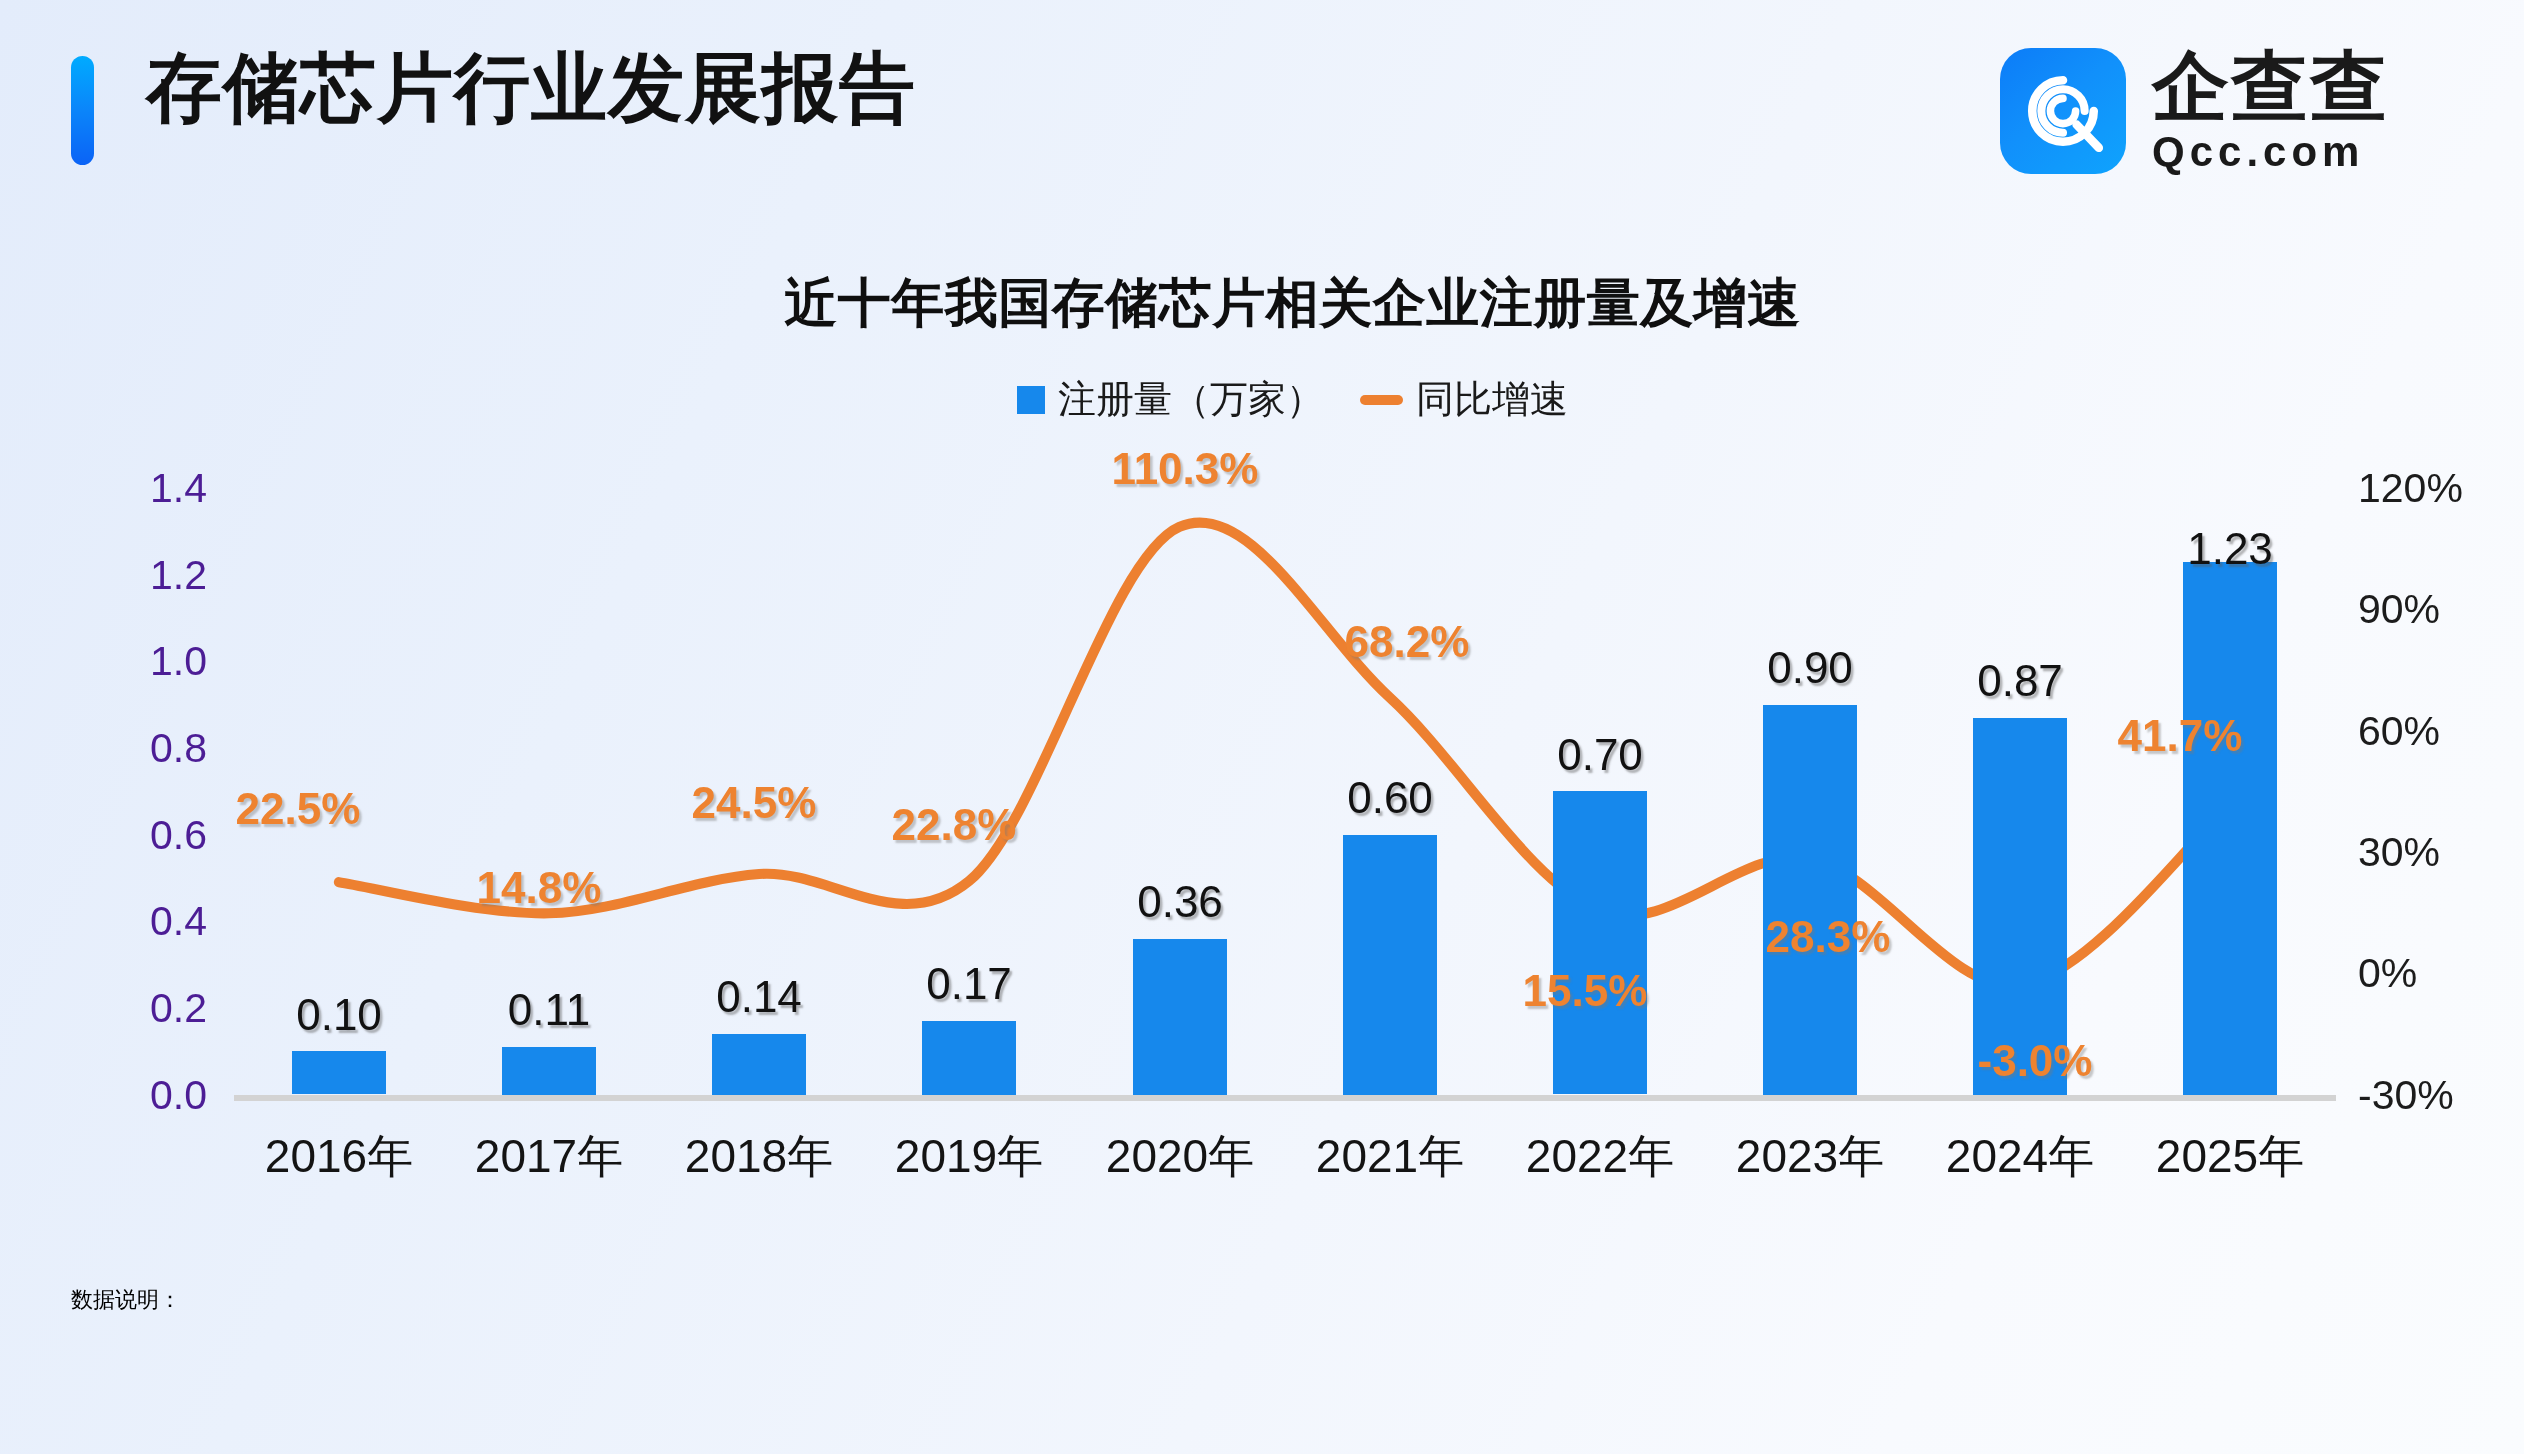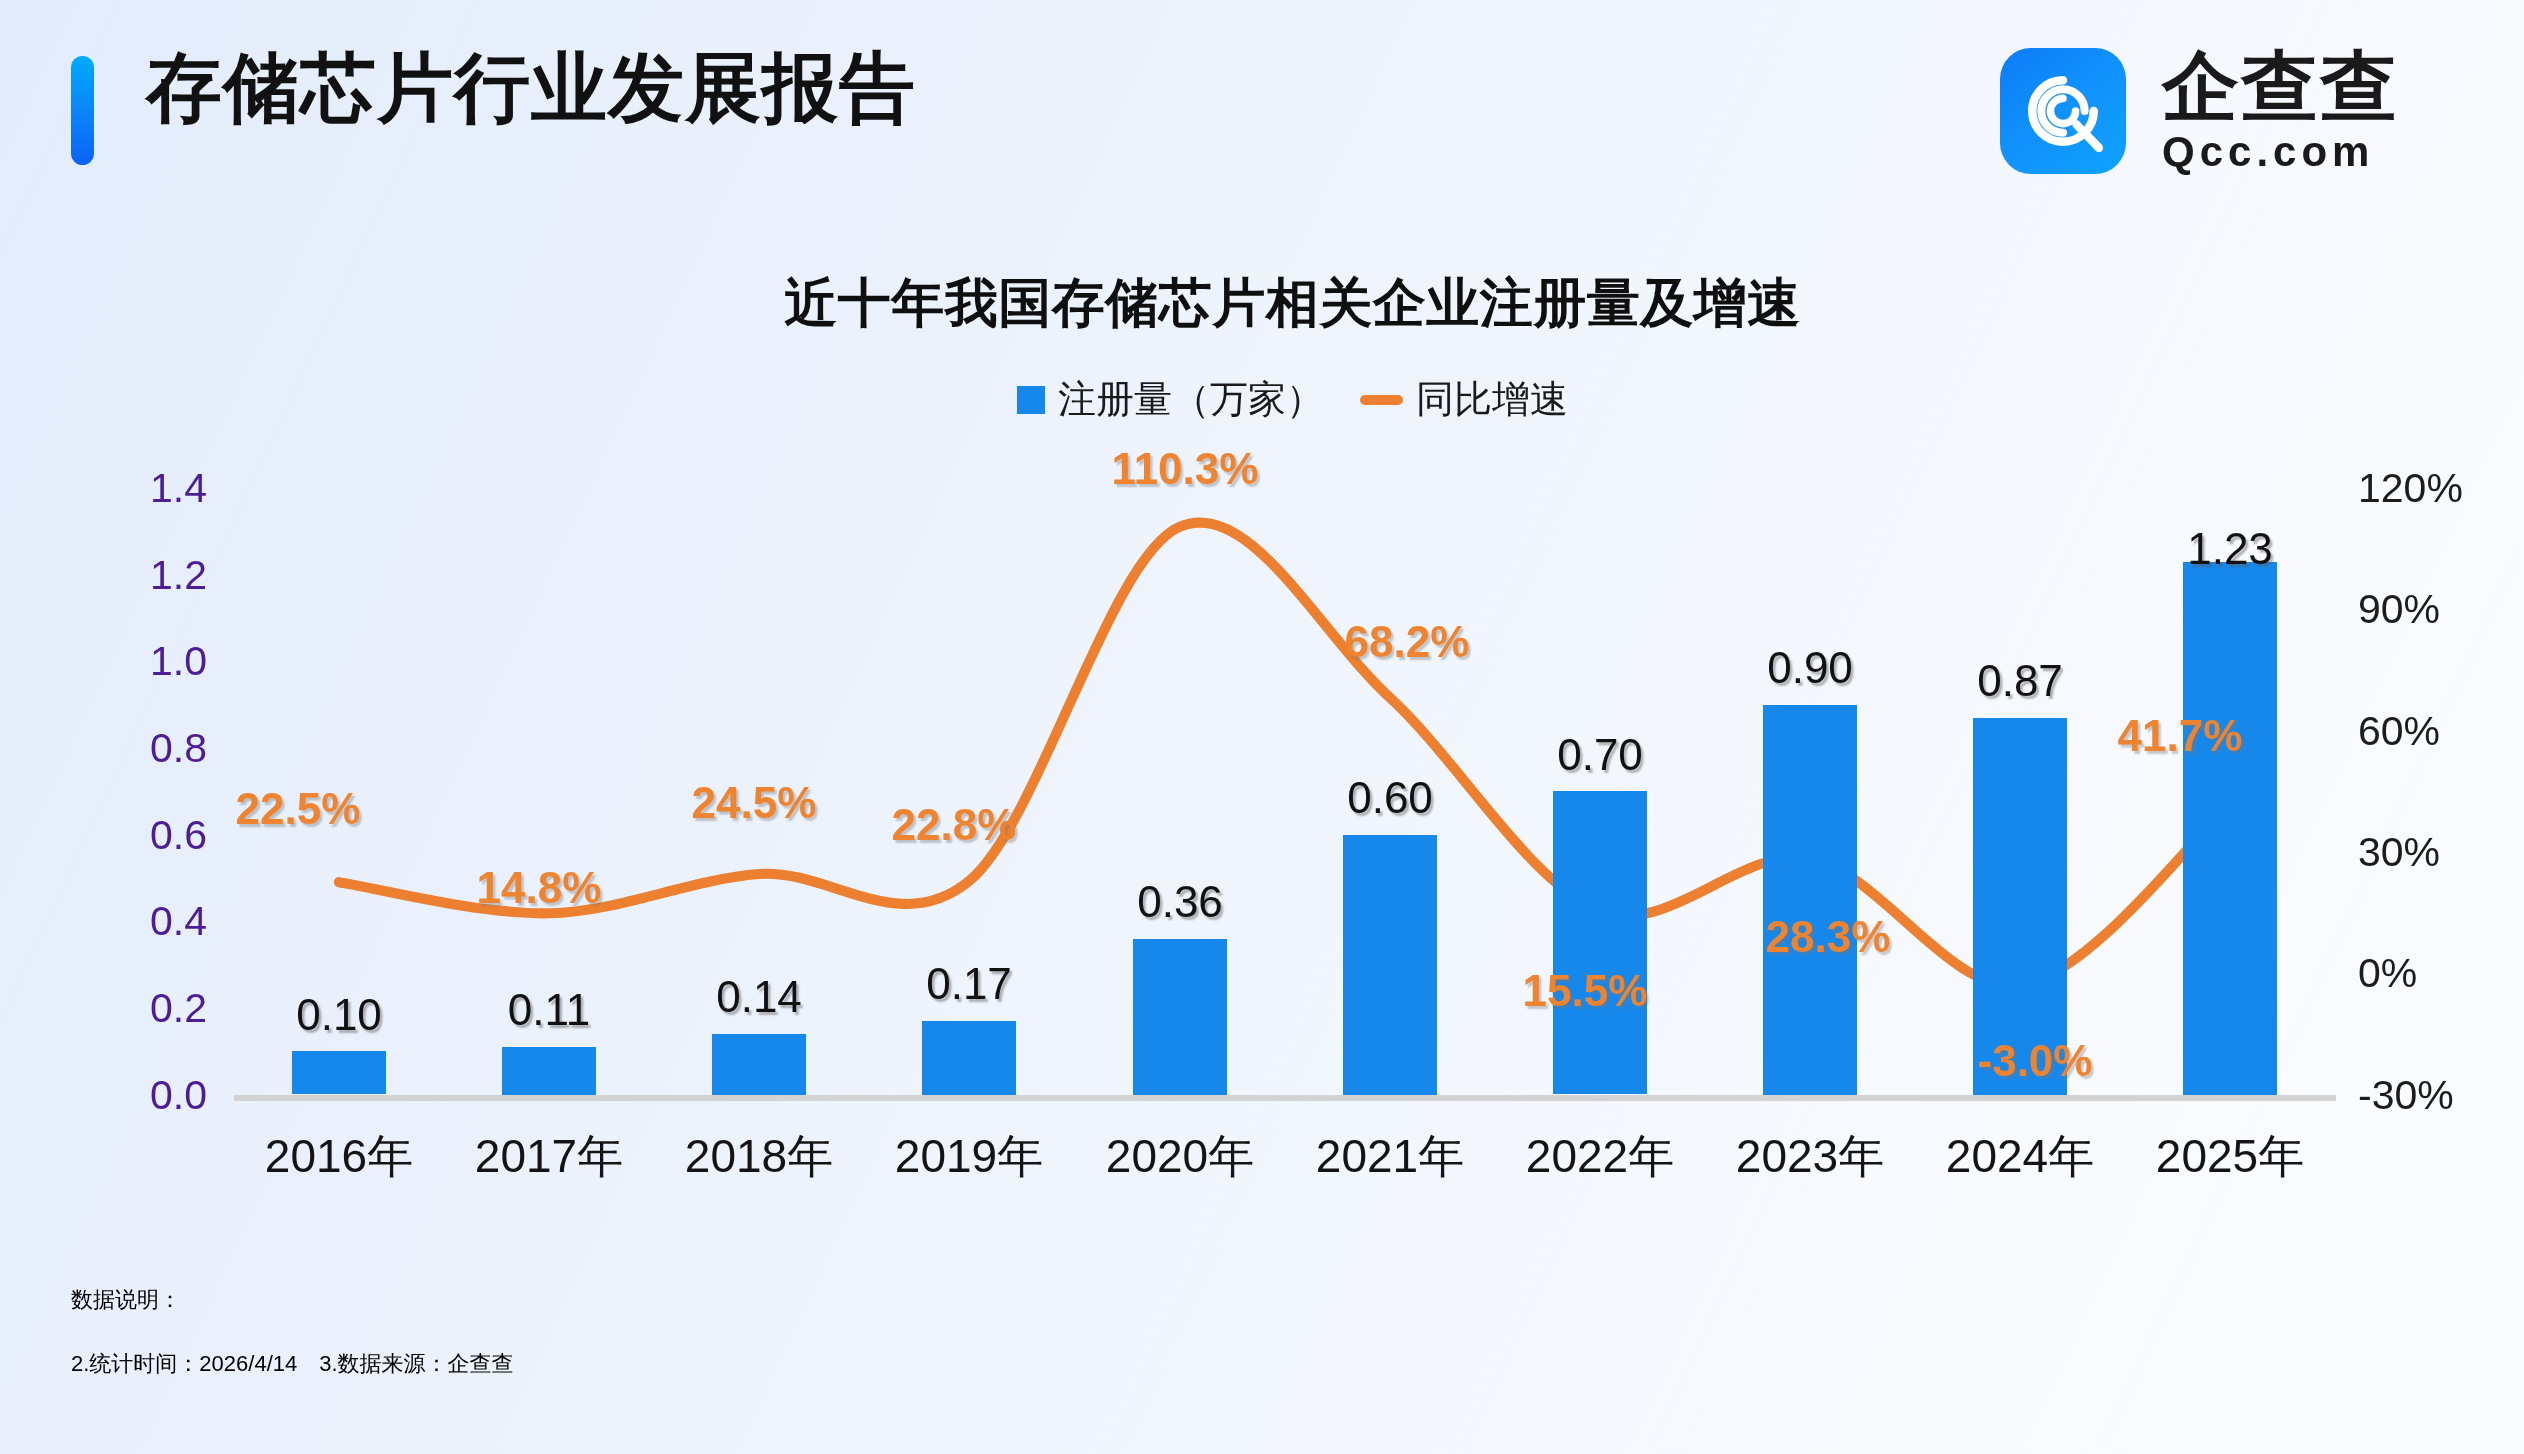--- a/index.html
+++ b/index.html
@@ -15,21 +15,21 @@
     position:absolute;left:71px;top:56px;width:23px;height:109px;border-radius:11.6px;
     background:linear-gradient(180deg,#00ABFF 0%,#0B85FA 50%,#0B63F6 100%);
   }
   #page-title{
     position:absolute;left:146px;top:50px;
     font-size:76px;font-weight:bold;color:#111111;letter-spacing:1px;
     font-family:"Liberation Sans","DejaVu Sans",sans-serif;
     white-space:nowrap;line-height:1.0;
   }
   
-  #logo{position:absolute;left:2000px;top:48px;display:flex;align-items:center;gap:36px;}
+  #logo{position:absolute;left:2000px;top:48px;display:flex;align-items:center;gap:26px;}
   #logo-mark{
     width:126px;height:126px;border-radius:31px;
     background:linear-gradient(140deg,#0C7CF8 0%,#1190FB 45%,#0FA3FD 100%);
     position:relative;flex:none;
   }
   #logo-mark svg{position:absolute;left:0;top:0;}
   #logo-text{display:flex;flex-direction:column;justify-content:center;}
   #logo-cn{font-size:77px;font-weight:bold;color:#1A1A1A;line-height:1.0;letter-spacing:2px;white-space:nowrap;}
   #logo-en{font-size:42px;font-weight:bold;color:#1A1A1A;line-height:1.05;letter-spacing:5px;margin-top:5px;white-space:nowrap;}
 
@@ -176,15 +176,14 @@
     <div class="pct-label" style="left: 1185px; top: 444px;">110.3%</div>
     <div class="pct-label" style="left: 1407px; top: 617px;">68.2%</div>
     <div class="pct-label" style="left: 1585px; top: 966px;">15.5%</div>
     <div class="pct-label" style="left: 1828px; top: 912px;">28.3%</div>
     <div class="pct-label" style="left: 2035px; top: 1036px;">-3.0%</div>
     <div class="pct-label" style="left: 2180px; top: 711px;">41.7%</div>
   </div>
 
 <div id="footer">
   <div class="footer-line">数据说明：</div>
-  <div class="footer-line">2.统计时间：2026/4/14　3.数据来源：企查查</div>
 </div>
 
 
 </body></html>

